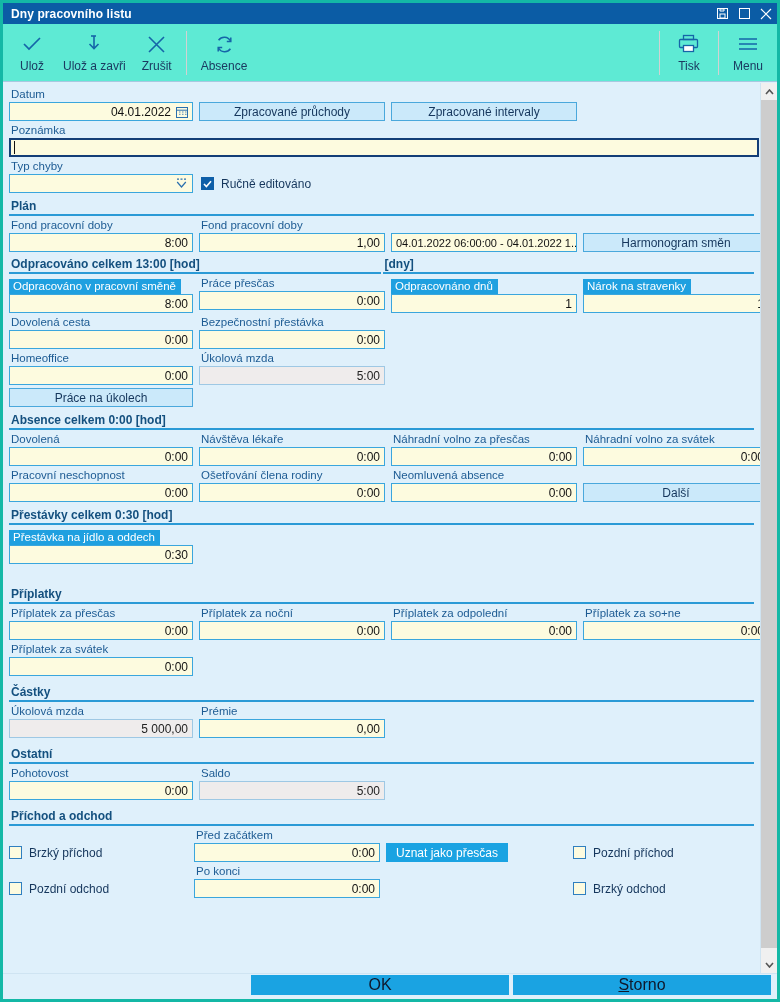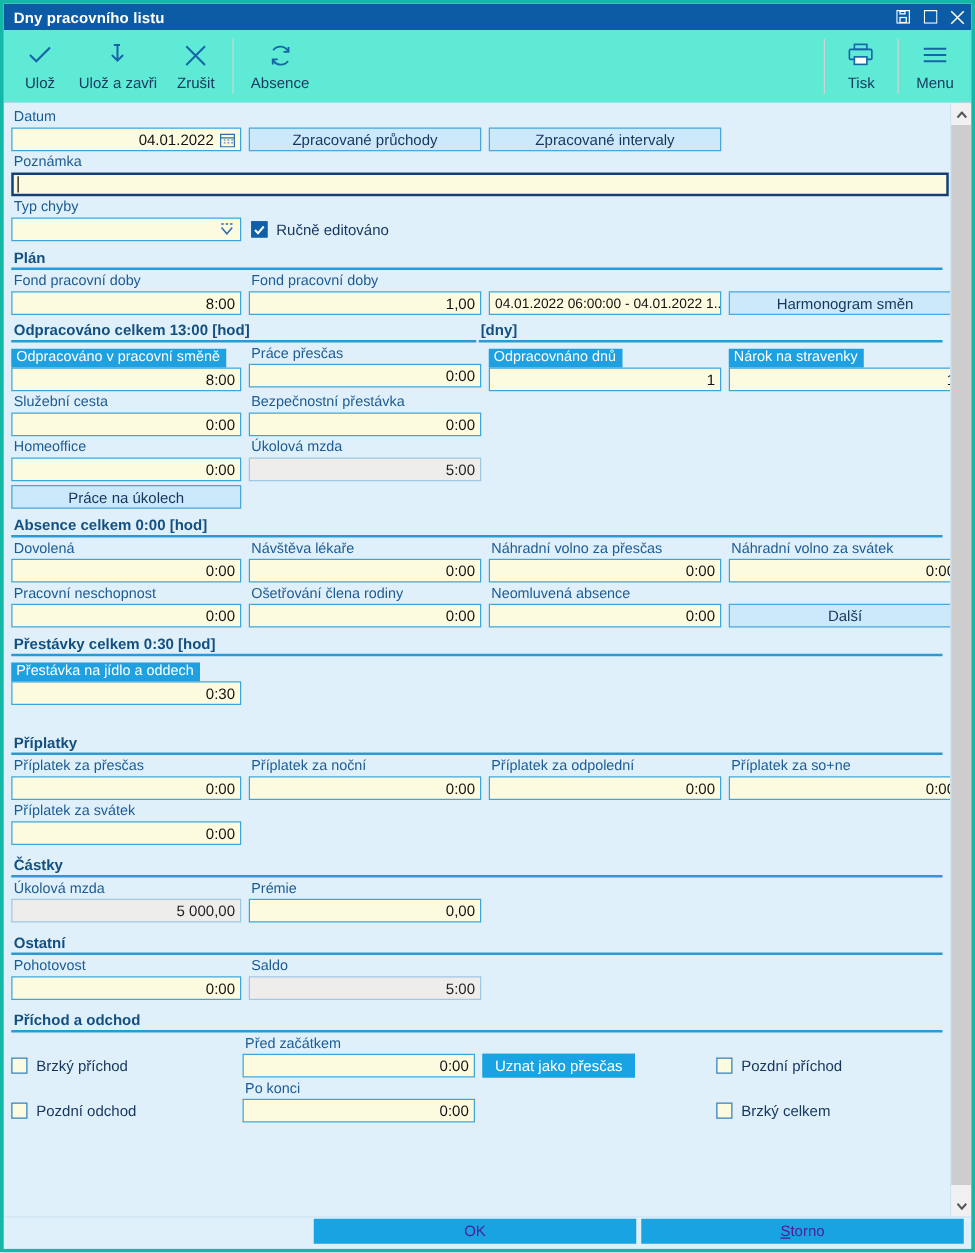--- a/index.html
+++ b/index.html
@@ -191,22 +191,22 @@
     display: flex;
     align-items: center;
     padding: 0 4px 3px 4px;
     border-top: 1px solid #cfe4f2;
   }
   .footer .sp { flex: 1; }
   .fbtn {
     height: 20px;
     background: #1aa3e2;
     border: none;
-    color: #4c1d95;
-    font-size: 12px;
+    color: #0f172a;
+    font-size: 16px;
     display: flex; align-items: center; justify-content: center;
     cursor: default;
   }
   .fbtn u { text-decoration: underline; }
 </style>
 </head>
 <body>
 
 <div id="app">
 
@@ -416,21 +416,21 @@
         <div class="fld" style="width:186px;margin-left:6px;">
           <div class="lbl sel">Nárok na stravenky</div>
           <div class="inp" style="width:186px;">
             <span>1</span>
           </div>
         </div>
       </div>
 
       <div class="row" style="margin-top:2px;">
         <div class="fld" style="width:184px;">
-          <div class="lbl">Služební cesta</div>
+          <div class="lbl">Dovolená cesta</div>
           <div class="inp" style="width:184px;">
             <span>0:00</span>
           </div>
         </div>
         <div class="fld" style="width:186px;margin-left:6px;">
           <div class="lbl">Bezpečnostní přestávka</div>
           <div class="inp" style="width:186px;">
             <span>0:00</span>
           </div>
         </div>
@@ -629,21 +629,21 @@
             <span>0:00</span>
           </div>
         </div>
         <div class="fld" style="width:186px;margin-left:6px;">
           <div class="lbl">&nbsp;</div>
         </div>
         <div class="fld" style="width:186px;margin-left:6px;">
           <div class="lbl">&nbsp;</div>
           <div class="cb" style="height:19px;">
             <span class="cbbox"></span>
-            <span>Brzký celkem</span>
+            <span>Brzký odchod</span>
           </div>
         </div>
       </div>
 
     </div>
 
     <div class="scrollbar">
       <div class="sb-arrow">
         <svg width="9" height="6" viewBox="0 0 9 6">
             <path d="M1 5l3.5-4L8 5" stroke="#555" stroke-width="1.6" fill="none"></path>

